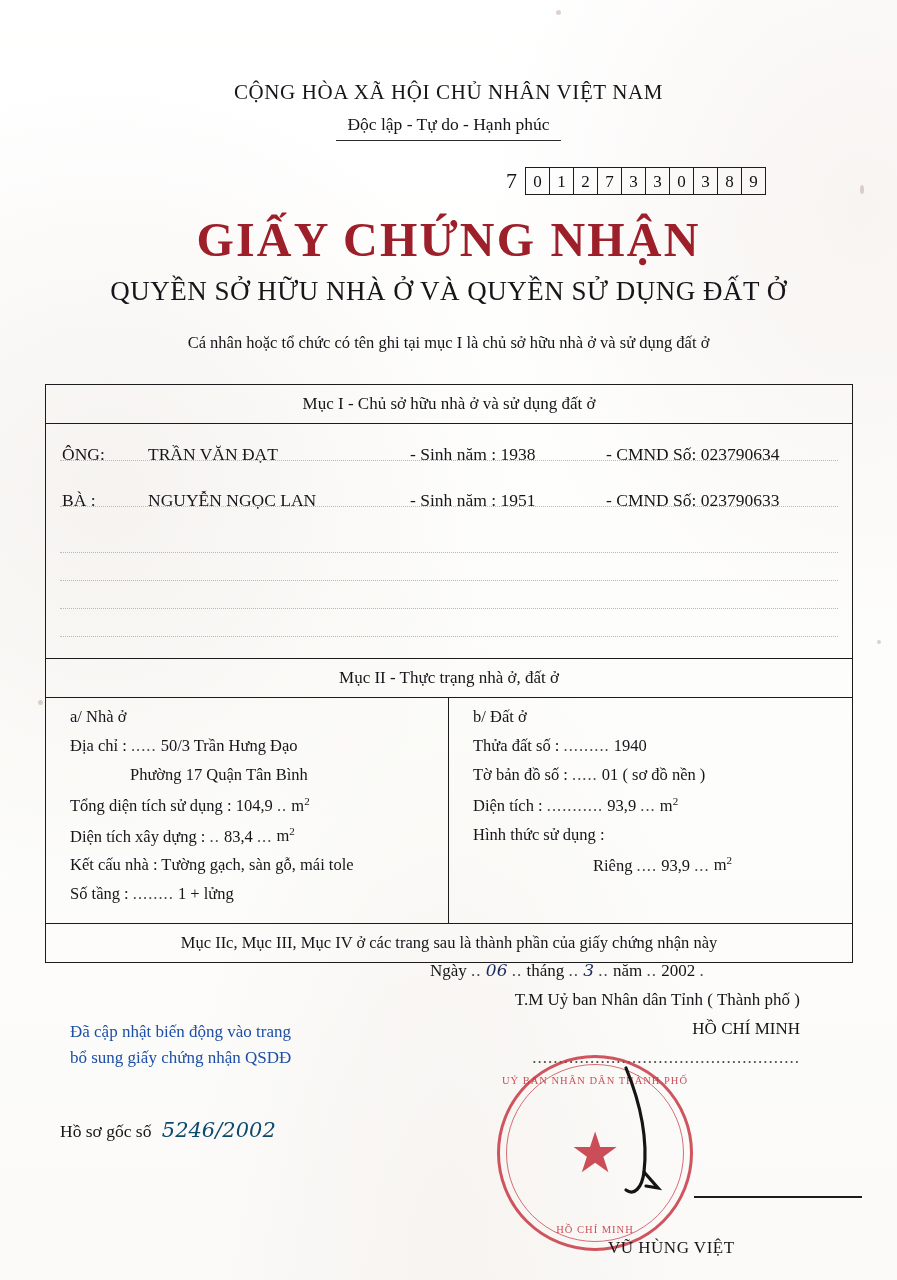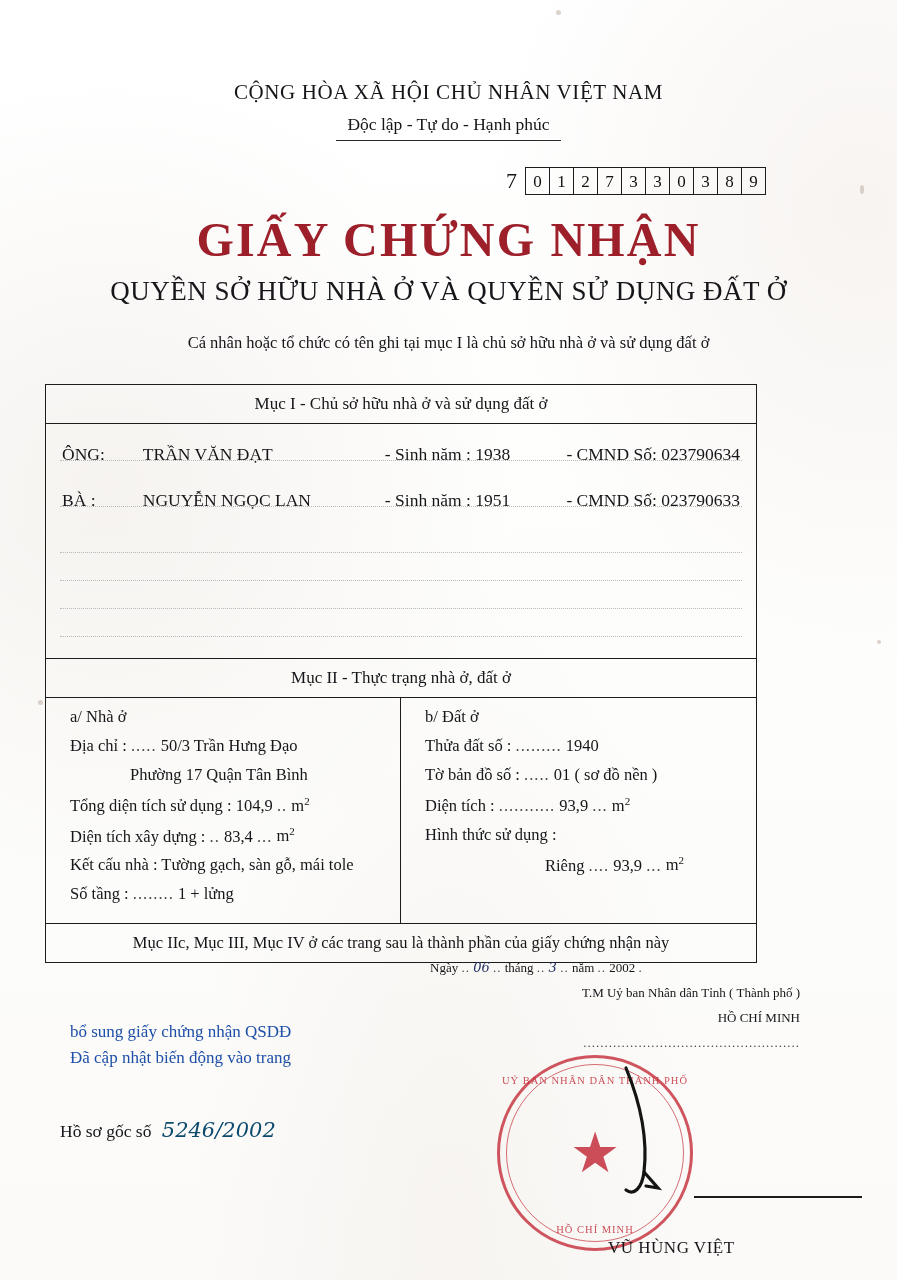--- a/index.html
+++ b/index.html
@@ -116,21 +116,21 @@
     text-align: center;
     font-size: 16.5px;
     color: #16161a;
   }
 
   
   .frame {
     position: absolute;
     left: 45px;
     top: 384px;
-    width: 712px;
+    width: 808px;
     border: 1.6px solid #1c1c1c;
     box-sizing: border-box;
   }
   .band {
     text-align: center;
     font-size: 17px;
     padding: 9px 0 9px 0;
     border-bottom: 1.4px solid #1c1c1c;
     color: #16161a;
   }
@@ -210,21 +210,21 @@
     color: #16161a;
   }
 
   
   .sign {
     position: absolute;
     left: 430px;
     top: 960px;
     width: 430px;
     text-align: left;
-    font-size: 13px;
+    font-size: 17px;
     color: #16161a;
   }
   .sign .ln { margin-bottom: 9px; white-space: nowrap; }
   .hand {
     font-family: "DejaVu Serif", serif;
     font-style: italic;
     color: #1c2a5e;
   }
   .sign-center { text-align: right; padding-right: 60px; }
 
@@ -487,22 +487,22 @@
     <span class="dots">..</span>
     <span>2002</span>
     <span class="dots">.</span>
   </div>
   <div class="ln sign-center">T.M Uỷ ban Nhân dân Tỉnh ( Thành phố )</div>
   <div class="ln sign-center">HỒ CHÍ MINH</div>
   <div class="ln sign-center dots">...................................................</div>
 </div>
 
 <div class="blue-note">
+  <div>Đã cập nhật biến động vào trang</div>
   <div>bổ sung giấy chứng nhận QSDĐ</div>
-  <div>Đã cập nhật biến động vào trang</div>
 </div>
 
 <div class="bottom-left">
   <div>
     <span>Hồ sơ gốc số</span>
     <span class="hs-num">5246/2002</span>
   </div>
 </div>
 
 <div class="seal">

